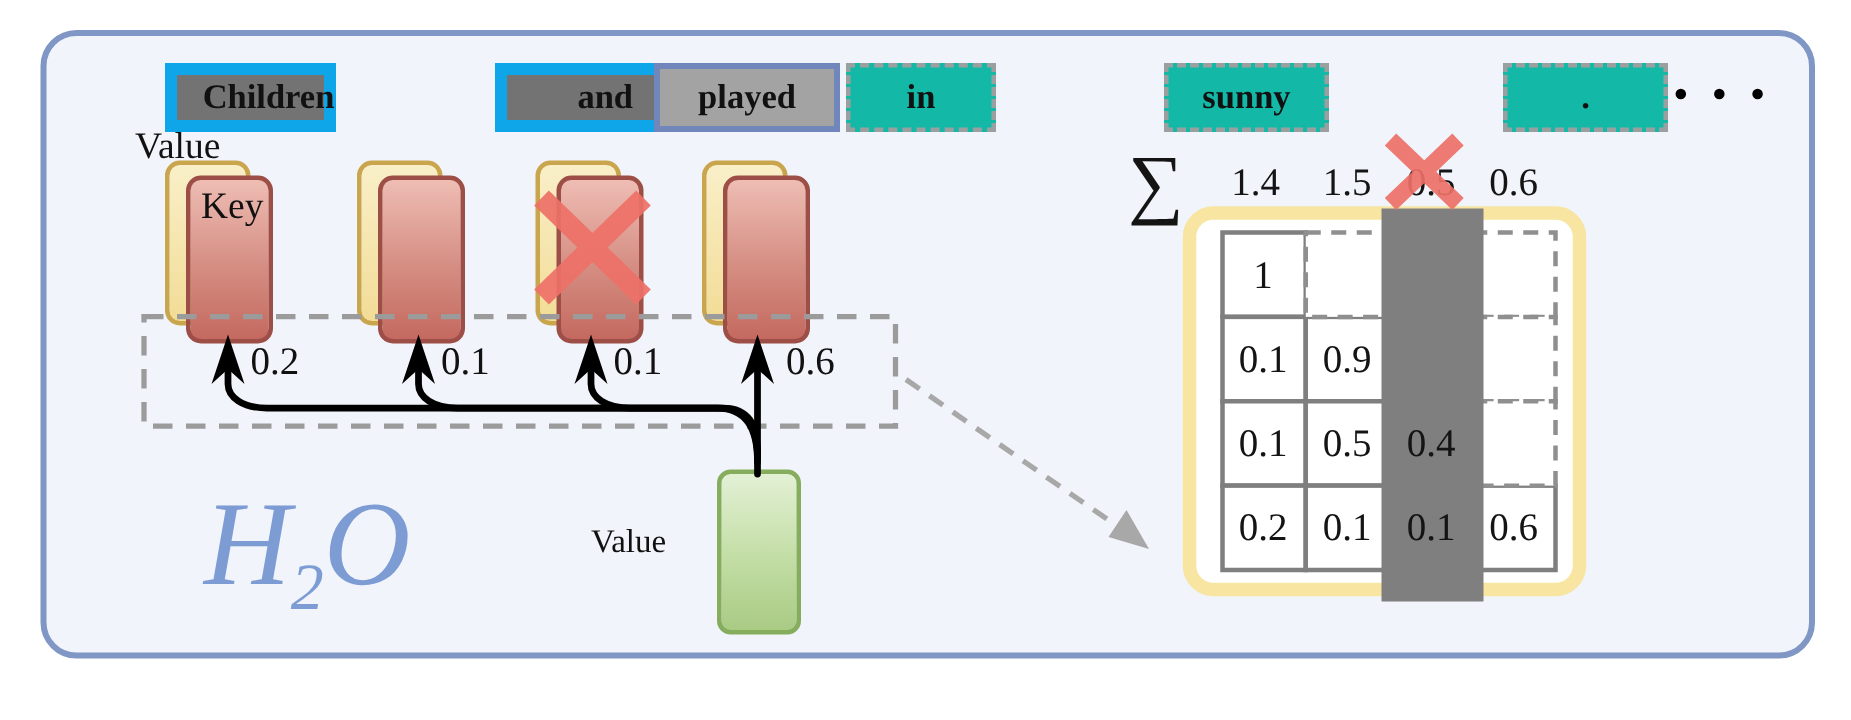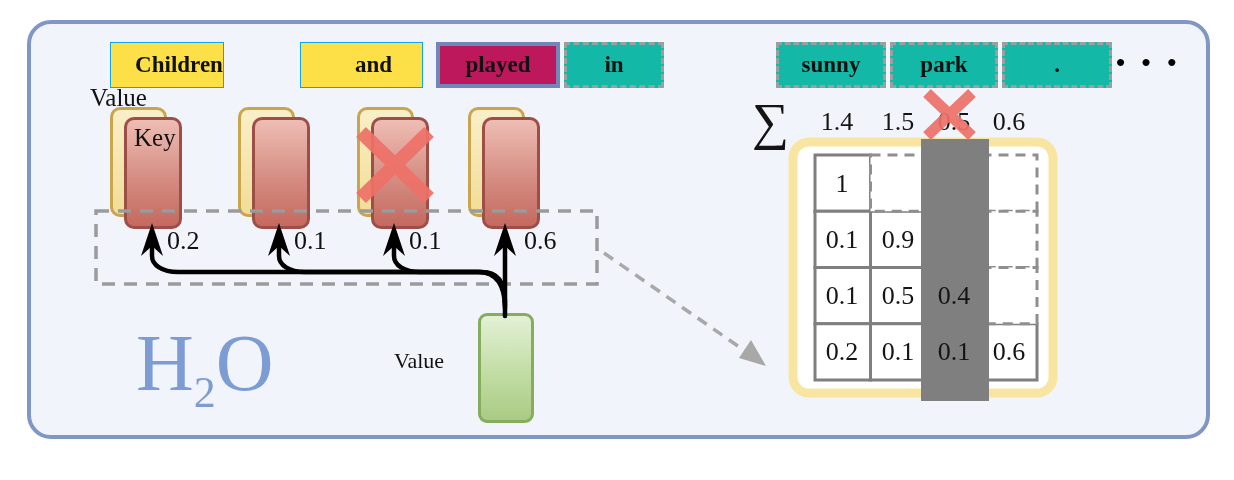--- a/index.html
+++ b/index.html
@@ -3,51 +3,50 @@
 <meta charset="utf-8">
 <style>
   * { margin:0; padding:0; box-sizing:border-box; }
   body { background:#ffffff; font-family:"Liberation Serif","DejaVu Serif",serif; }
   .stage { position:relative; width:1234px; height:480px; background:#ffffff; overflow:hidden; }
   .panel { position:absolute; left:27px; top:20px; width:1183px; height:419px;
            background:#f1f4fa; border:4px solid #8096c5; border-radius:24px; }
   
   .token { position:absolute; top:42px; height:46px; display:flex; align-items:center; justify-content:center;
            font-weight:bold; font-size:23px; color:#111; }
-  .tok-solid   { border:1px solid #0ea5e9; background:#fde047;padding-left:24px; }
-  .tok-current { border:4px solid #7187bc; background:#be185d; }
+  .tok-solid   { border:8px solid #0ea5e9; background:#737373;padding-left:24px; }
+  .tok-current { border:4px solid #7187bc; background:#a3a3a3; }
   .tok-dashed  { border:3px dashed #9aa0a0; background:#14b8a6; }
   .ellipsis { position:absolute; left:1116px; top:48px; font-size:26px; font-weight:bold; letter-spacing:5px; color:#000; }
   
   .card { position:absolute; border-radius:10px; }
   .card-value { width:57px; height:110px; border:3px solid #c9a54e;
                 background:linear-gradient(180deg,#f9efc8 0%,#f2dc96 100%); }
   .card-key   { width:58px; height:112px; border:3px solid #9d4f47;
                 background:linear-gradient(180deg,#eebdb4 0%,#d58d82 55%,#c4695f 100%); }
   .lbl { position:absolute; font-size:25px; color:#111; }
   .score { position:absolute; font-size:26px; color:#111; }
-  .h2o { position:absolute; left:136px; top:318px; font-size:80px; color:#7d9cd4; }
+  .h2o { position:absolute; left:136px; top:318px; font-size:80px; font-style:italic; color:#7d9cd4; }
   .h2o sub { font-size:44px; }
   .query-box { position:absolute; left:478px; top:313px; width:56px; height:110px; border-radius:9px;
                border:3px solid #85ad5d; background:linear-gradient(180deg,#e3f0d5 0%,#c5dfa8 50%,#a9cb84 100%); }
   .overlay { position:absolute; left:0; top:0; width:1234px; height:480px; pointer-events:none; }
   .overlay text { font-family:"Liberation Serif","DejaVu Serif",serif; fill:#141414; }
 </style>
 </head>
 <body>
 
 <div class="stage">
   <div class="panel"></div>
 
   <div class="token tok-solid" style="left:110px;width:114px">Children</div>
-  <div class="token tok-solid" style="left:300px;width:123px">and</div>
+  <div class="token tok-solid" style="left:330px;width:123px">and</div>
   <div class="token tok-current" style="left:436px;width:124px">played</div>
   <div class="token tok-dashed" style="left:564px;width:100px">in</div>
   <div class="token tok-dashed" style="left:776px;width:110px">sunny</div>
-  <div class="token tok-dashed" style="left:890px;width:108px">park</div>
   <div class="token tok-dashed" style="left:1002px;width:110px">.</div>
   <div class="ellipsis">• • •</div>
 
   <div class="card card-value" style="left:110px;top:107px"></div>
   <div class="card card-key" style="left:124px;top:117px"></div>
   <div class="card card-value" style="left:238px;top:107px"></div>
   <div class="card card-key" style="left:252px;top:117px"></div>
   <div class="card card-value" style="left:357px;top:107px"></div>
   <div class="card card-key" style="left:371px;top:117px"></div>
   <div class="card card-value" style="left:468px;top:107px"></div>

